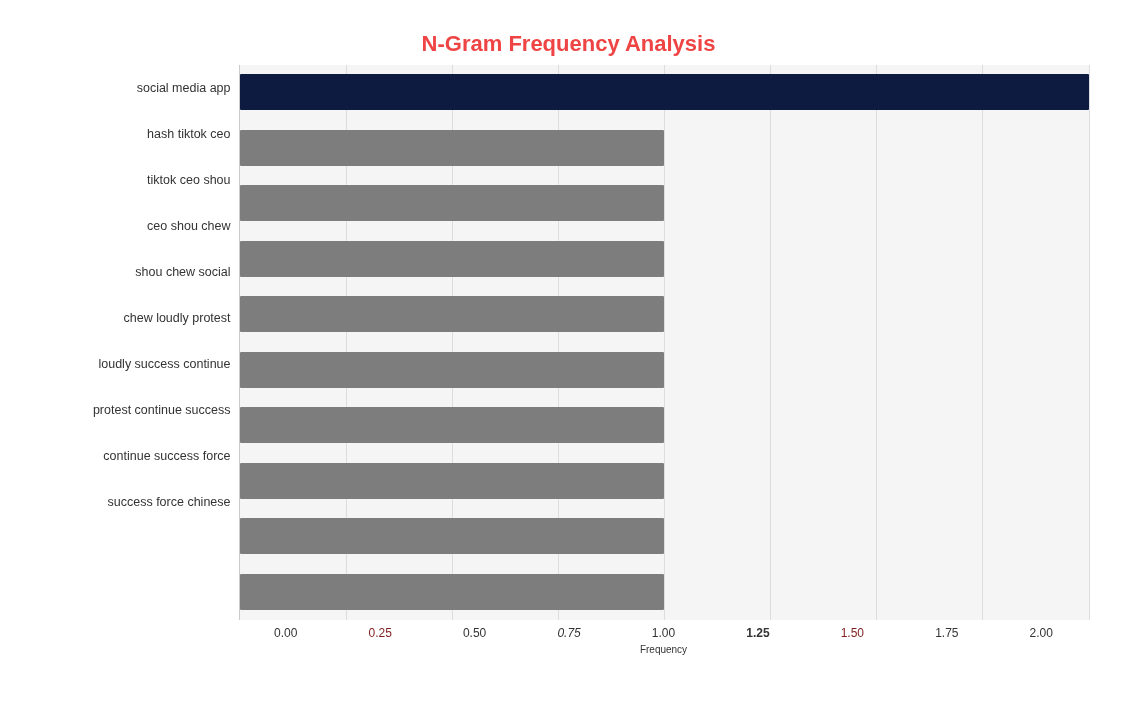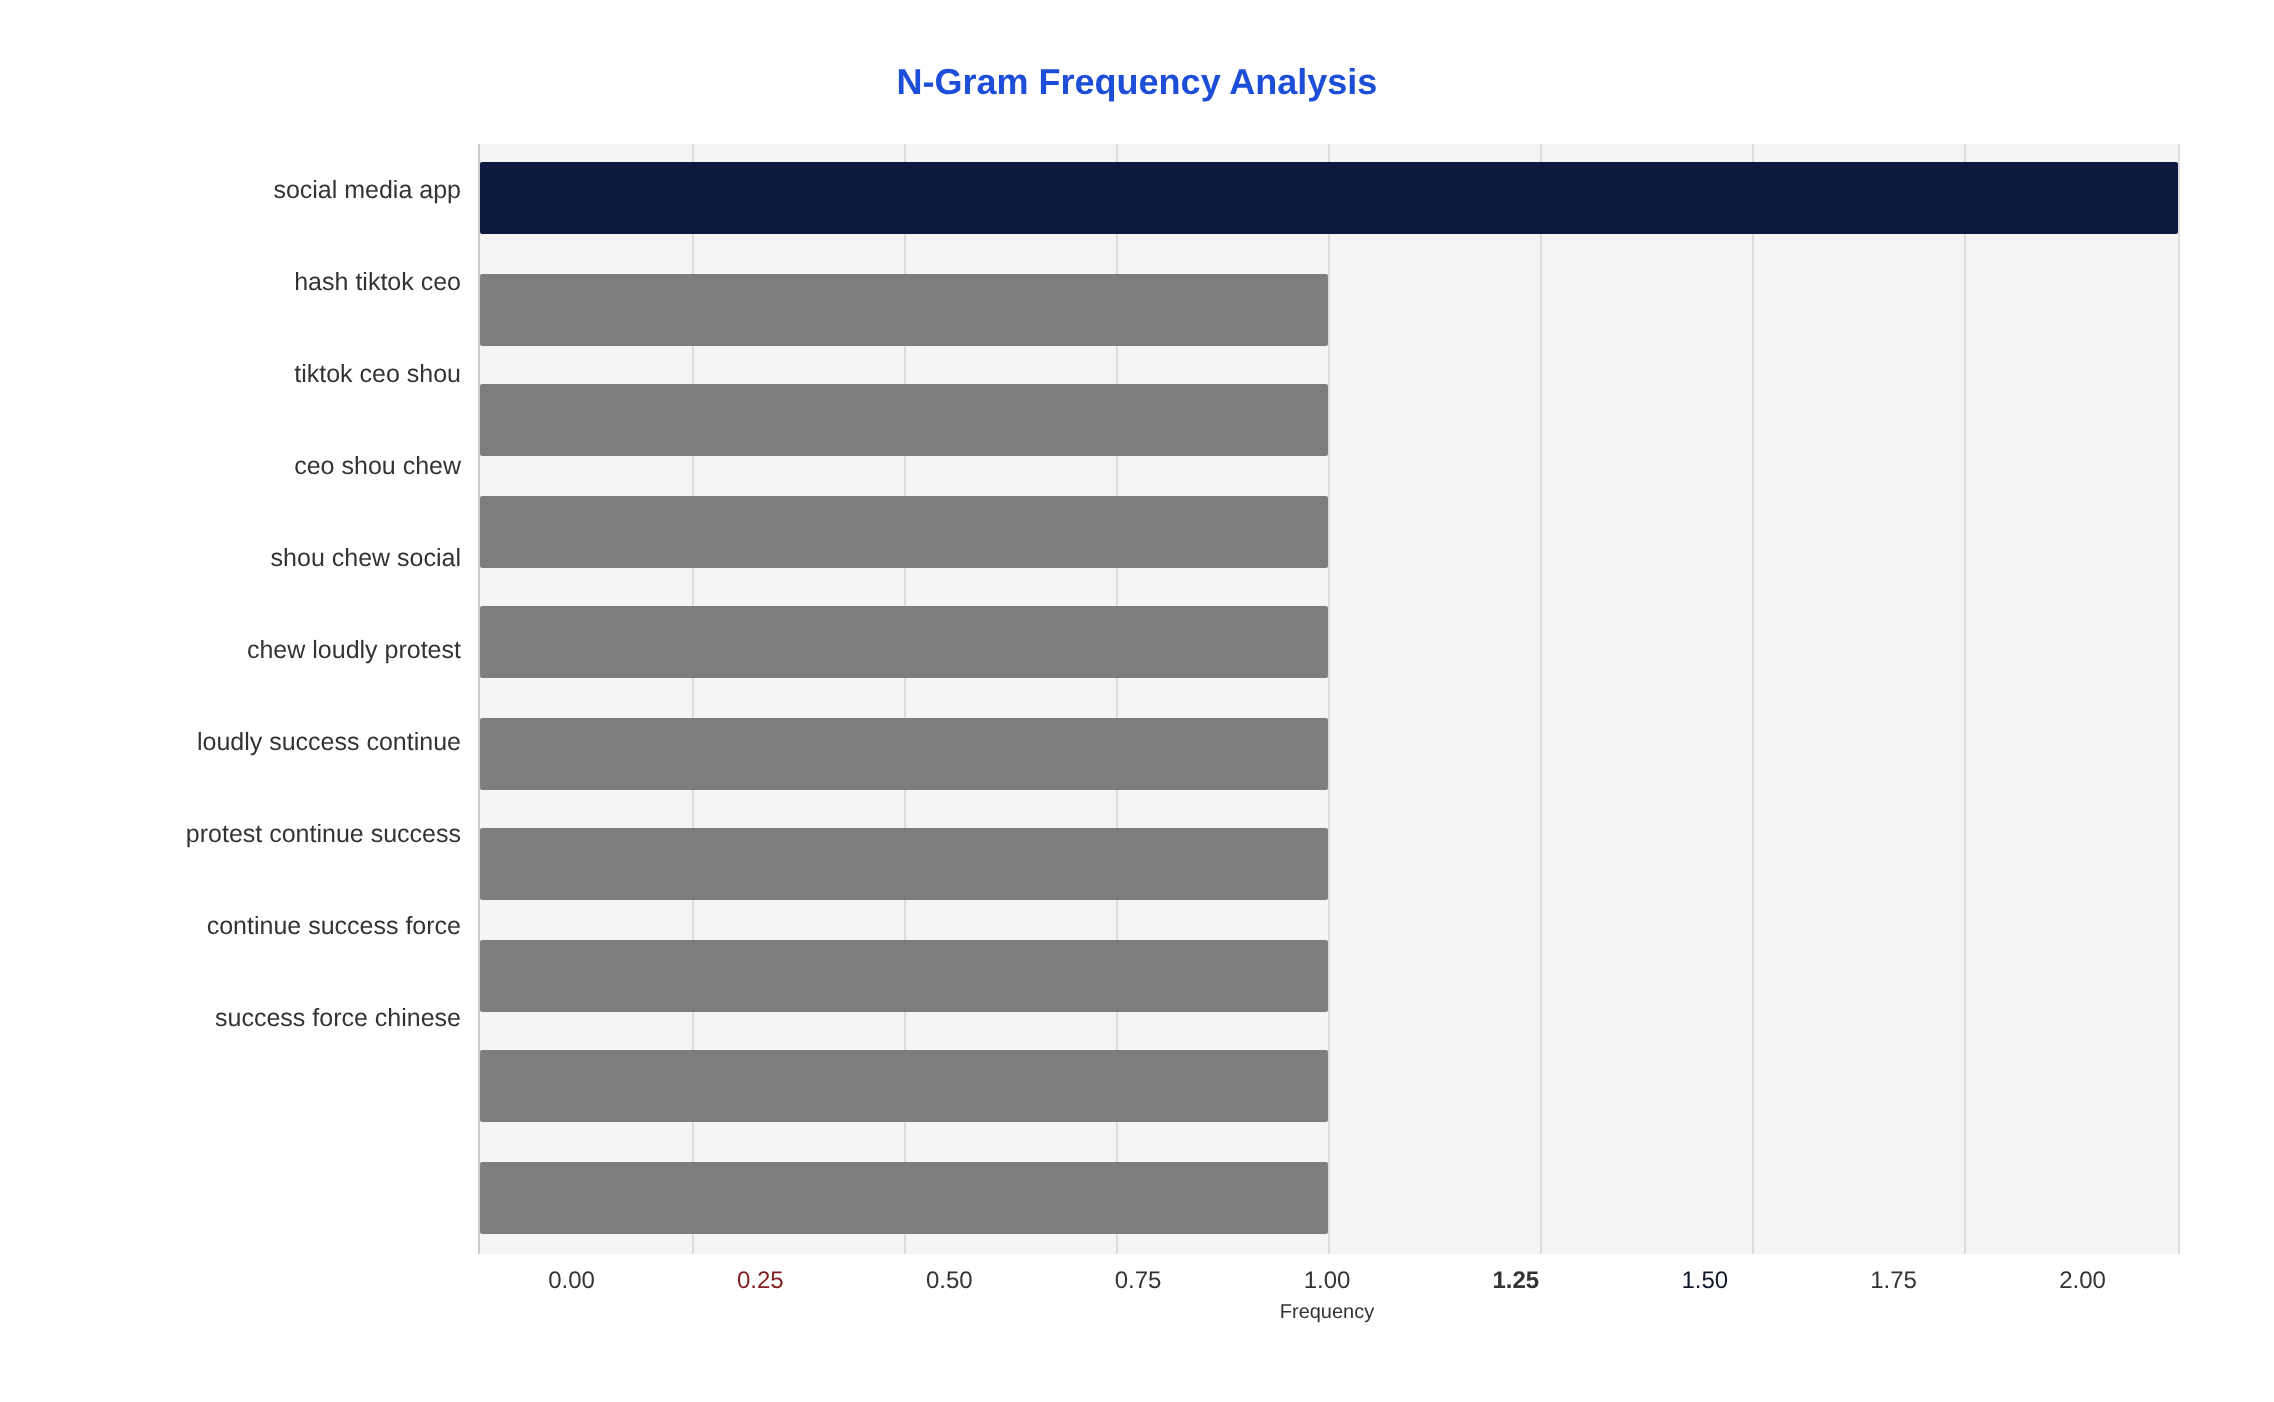--- a/index.html
+++ b/index.html
@@ -14,24 +14,24 @@
     }
     .chart-container {
       width: 1100px;
       height: 680px;
       background: #fff;
       padding: 20px 30px 60px 30px;
       position: relative;
     }
     .chart-title {
       text-align: center;
-      font-size: 18px;
+      font-size: 22px;
       font-weight: bold;
-      margin-bottom: 20px;
-      color: #1d4ed8;
+      margin-bottom: 8px;
+      color: #ef4444;
     }
     .chart-area {
       display: flex;
       width: 100%;
       height: 560px;
     }
     .y-axis {
       width: 190px;
       display: flex;
       flex-direction: column;
@@ -154,23 +154,23 @@
             </div>
           </div>
       </div>
     </div>
 
     <div style="padding-left:190px; margin-top:6px;">
       <div style="display:flex; justify-content:center;" id="x-ticks-row">
           <div style="font-size: 12px; color: rgb(51, 51, 51); text-align: center; flex: 1 1 0%;">0.00</div>
           <div style="font-size: 12px; color: #7f1d1d; text-align: center; flex: 1 1 0%;">0.25</div>
           <div style="font-size: 12px; color: rgb(51, 51, 51); text-align: center; flex: 1 1 0%;">0.50</div>
-          <div style="font-size: 12px; color: rgb(51, 51, 51); text-align: center; flex: 1 1 0%;">0.75</div>
+          <div style="font-size: 12px; color: rgb(51, 51, 51); text-align: center; flex: 1 1 0%; font-style: italic;">0.75</div>
           <div style="font-size: 12px; color: rgb(51, 51, 51); text-align: center; flex: 1 1 0%;">1.00</div>
           <div style="font-size: 12px; color: rgb(51, 51, 51); text-align: center; flex: 1 1 0%; font-weight: bold;">1.25</div>
-          <div style="font-size: 12px; color: #0f172a; text-align: center; flex: 1 1 0%;">1.50</div>
+          <div style="font-size: 12px; color: #7f1d1d; text-align: center; flex: 1 1 0%;">1.50</div>
           <div style="font-size: 12px; color: rgb(51, 51, 51); text-align: center; flex: 1 1 0%;">1.75</div>
           <div style="font-size: 12px; color: rgb(51, 51, 51); text-align: center; flex: 1 1 0%;">2.00</div>
         </div>
       <div style="text-align:center; font-size:10px; color:#333; margin-top:4px;">Frequency</div>
     </div>
   </div>
 </div>
 
 </body></html>

